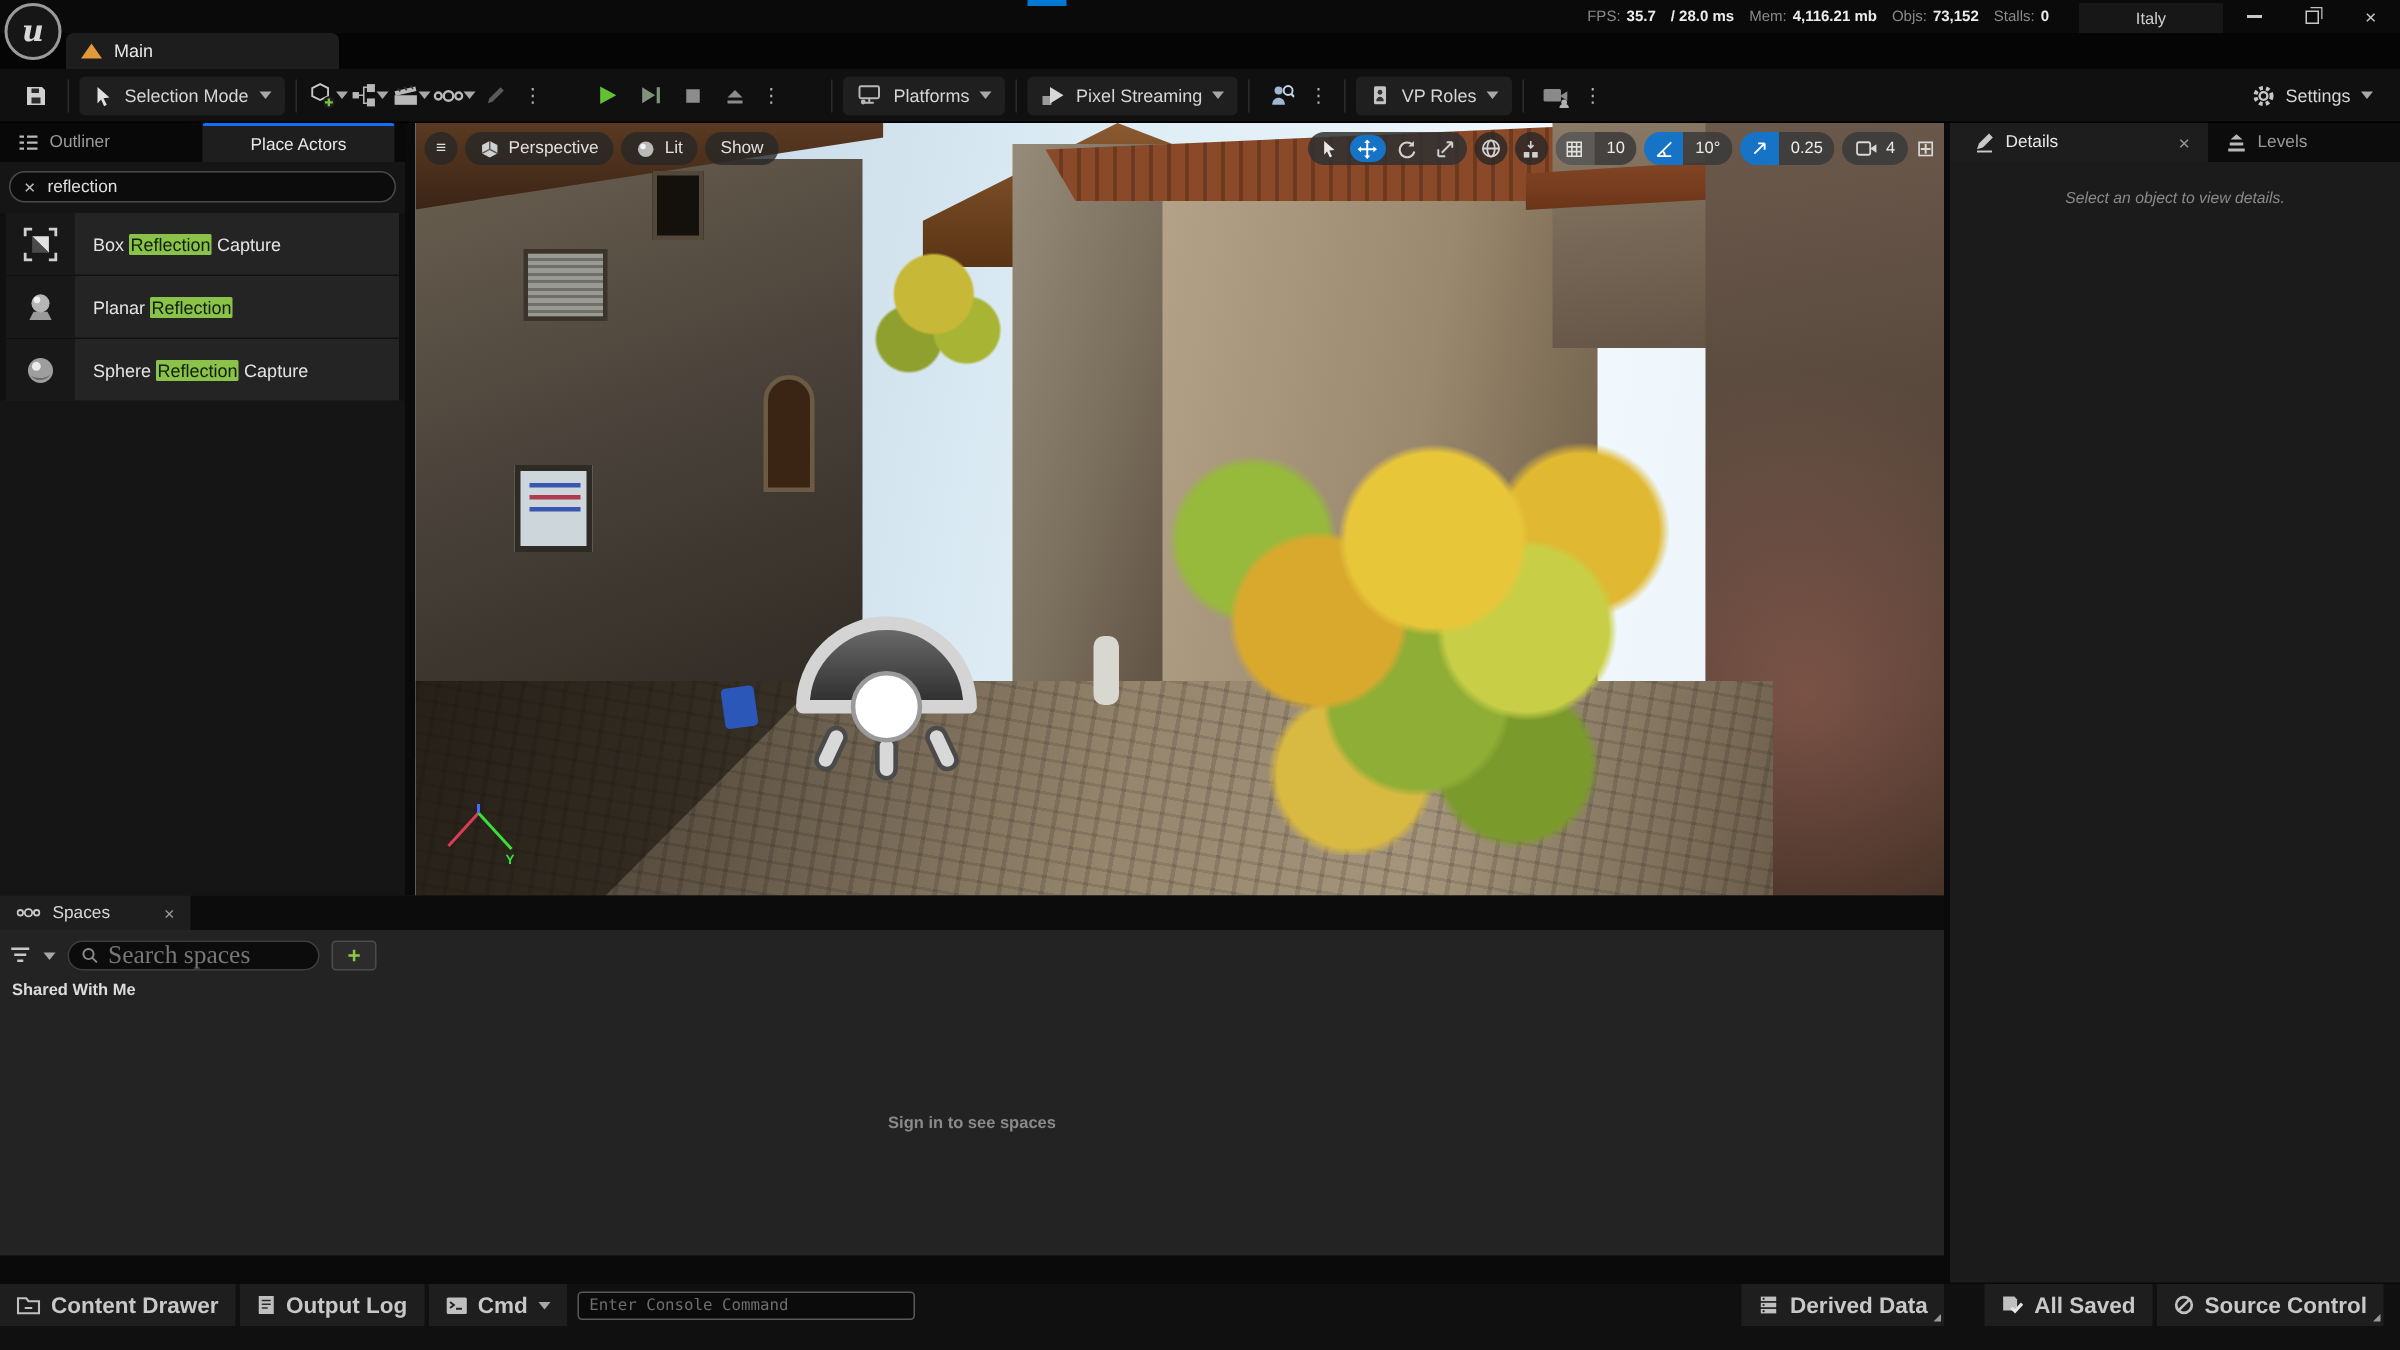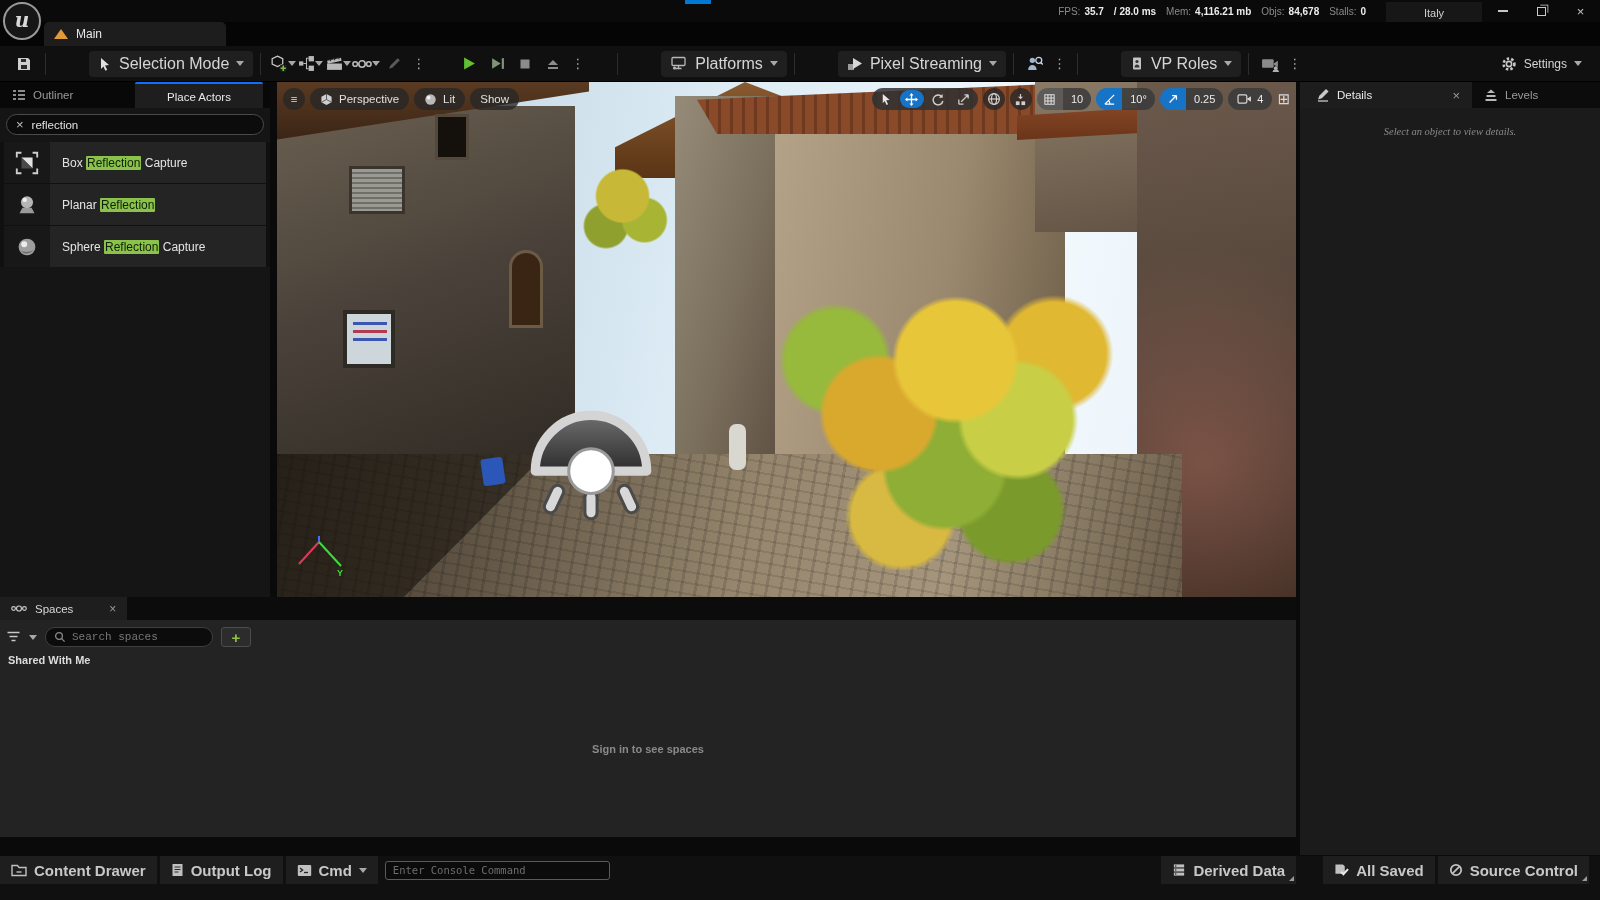--- a/index.html
+++ b/index.html
@@ -25,21 +25,21 @@
   
   .tabrow { left:0; top:22px; width:1600px; height:24px; background:#050505; }
   .main-tab { left:44px; top:0; width:182px; height:24px; background:#1d1d1d; border-radius:5px 5px 0 0; display:flex; align-items:center; gap:8px; padding:0 10px; }
   .mtn-icon { width:0; height:0; border-left:7px solid transparent; border-right:7px solid transparent; border-bottom:10px solid #e09a3a; }
   .main-tab-label { font-size:12px; color:#e8e8e8; }
 
   
   .toolbar { left:0; top:46px; width:1600px; height:36px; background:#101010; border-bottom:1px solid #000; display:flex; align-items:center; padding:0 10px; }
   .sep { width:1px; height:22px; background:#2c2c2c; margin:0 7px; flex:none; }
   .tb-icon-btn { width:28px; height:28px; display:flex; align-items:center; justify-content:center; border-radius:4px; flex:none; }
-  .tb-drop { background:#1f1f1f; border-radius:4px; height:26px; display:flex; align-items:center; gap:7px; padding:0 9px; font-size:16px; color:#d5d5d5; flex:none;margin-left:36px; }
+  .tb-drop { background:#1f1f1f; border-radius:4px; height:26px; display:flex; align-items:center; gap:7px; padding:0 9px; font-size:12px; color:#d5d5d5; flex:none; }
   .chev { width:0; height:0; border-left:4px solid transparent; border-right:4px solid transparent; border-top:5px solid #a8a8a8; }
   .ellipsis { color:#b0b0b0; font-size:13px; padding:0 4px; letter-spacing:0; }
   .tb-spacer { flex:1; }
   .settings-btn { display:flex; align-items:center; gap:7px; font-size:12px; color:#d5d5d5; margin-right:8px; }
 
   
   .left-panel { left:0; top:82px; width:270px; height:530px; background:#151515; }
   .lp-tabs { left:0; top:0; width:270px; height:26px; background:#080808; display:flex; }
   .lp-tab { height:26px; display:flex; align-items:center; gap:7px; padding:0 12px; font-size:11.5px; color:#9a9a9a; }
   .lp-tab.active { background:#1e1e1e; color:#e8e8e8; border-top:2px solid #0f6fff; border-radius:2px 2px 0 0; }
@@ -106,30 +106,30 @@
   .snap-val { background:rgba(58,58,58,0.85); display:flex; align-items:center; padding:0 8px; font-size:11px; color:#ececec; }
   .cam-pill { background:rgba(58,58,58,0.85); border-radius:11px; height:22px; display:flex; align-items:center; gap:5px; padding:0 9px; font-size:11px; color:#ececec; flex:none; }
   .vp-grid-glyph { color:#d8d8d8; font-size:15px; }
 
   
   .right-panel { left:1300px; top:82px; width:300px; height:773px; background:#1b1b1b; }
   .rp-tabs { left:0; top:0; width:300px; height:26px; background:#0c0c0c; display:flex; }
   .rp-tab { height:26px; display:flex; align-items:center; gap:7px; padding:0 12px; font-size:11.5px; color:#9a9a9a; }
   .rp-tab.active { background:#1d1d1d; color:#e8e8e8; flex:1; }
   .rp-tab .close-x { margin-left:auto; color:#9a9a9a; font-size:13px; }
-  .rp-empty { left:0; top:44px; width:300px; text-align:center; font-size:10.5px; font-style:italic; color:#8a8a8a;font-family:Liberation Serif, serif; }
+  .rp-empty { left:0; top:44px; width:300px; text-align:center; font-size:10.5px; font-style:italic; color:#8a8a8a; }
 
   
   .spaces-panel { left:0; top:597px; width:1296px; height:240px; background:#232323; }
   .sp-tabs { left:0; top:0; width:1296px; height:23px; background:#0c0c0c; display:flex; }
   .sp-tab { height:23px; background:#1e1e1e; display:flex; align-items:center; gap:8px; padding:0 11px; font-size:11.5px; color:#d8d8d8; }
   .sp-tab .close-x { margin-left:28px; color:#9a9a9a; font-size:12px; }
   .sp-toolbar { left:6px; top:29px; height:22px; display:flex; align-items:center; gap:8px; }
   .sp-search { width:168px; height:20px; background:#0c0c0c; border:1px solid #3e3e3e; border-radius:10px; display:flex; align-items:center; gap:6px; padding:0 8px; }
-  .sp-search input { background:transparent; border:none; outline:none; color:#bbb; font-size:11px; width:120px; font-family:Liberation Mono, monospace; }
+  .sp-search input { background:transparent; border:none; outline:none; color:#bbb; font-size:17px; width:120px; font-family:Liberation Serif, serif; }
   .sp-search input::placeholder { color:#777; }
   .sp-plus { width:30px; height:20px; background:#2c2c2c; border:1px solid #4c4c4c; border-radius:3px; display:flex; align-items:center; justify-content:center; color:#8fc63f; font-size:15px; font-weight:bold; }
   .sp-section { left:8px; top:57px; font-size:11px; font-weight:bold; color:#dcdcdc; }
   .sp-empty { left:0; top:146px; width:1296px; text-align:center; font-size:11px; font-weight:bold; color:#8a8a8a; }
 
   
   .statusbar { left:0; top:856px; width:1600px; height:44px; background:#101010; display:flex; align-items:flex-start; }
   .sb-inner { display:flex; align-items:center; height:28px; width:1600px; }
   .sb-btn { height:28px; background:#1e1e1e; display:flex; align-items:center; gap:7px; padding:0 11px; font-size:15px; font-weight:bold; color:#c8c8c8; margin-right:3px; position:relative; flex:none; }
   .sb-btn .corner { position:absolute; right:2px; bottom:3px; width:0; height:0; border-left:5px solid transparent; border-bottom:5px solid #9a9a9a; }
@@ -143,21 +143,21 @@
 <body>
 
 <div class="menubar abs">
   <div class="stats abs">
     <span class="stat-label">FPS:</span>
     <span class="stat-value">35.7</span>
     <span class="stat-value">/ 28.0 ms</span>
     <span class="stat-label">Mem:</span>
     <span class="stat-value">4,116.21 mb</span>
     <span class="stat-label">Objs:</span>
-    <span class="stat-value">84,678</span>
+    <span class="stat-value">73,152</span>
     <span class="stat-label">Stalls:</span>
     <span class="stat-value">0</span>
   </div>
   <div class="win-title abs">Italy</div>
   <div class="win-controls abs">
     <div class="win-btn">
         <span class="min-bar"></span>
       </div>
     <div class="win-btn">
         <span class="restore-box"></span>

